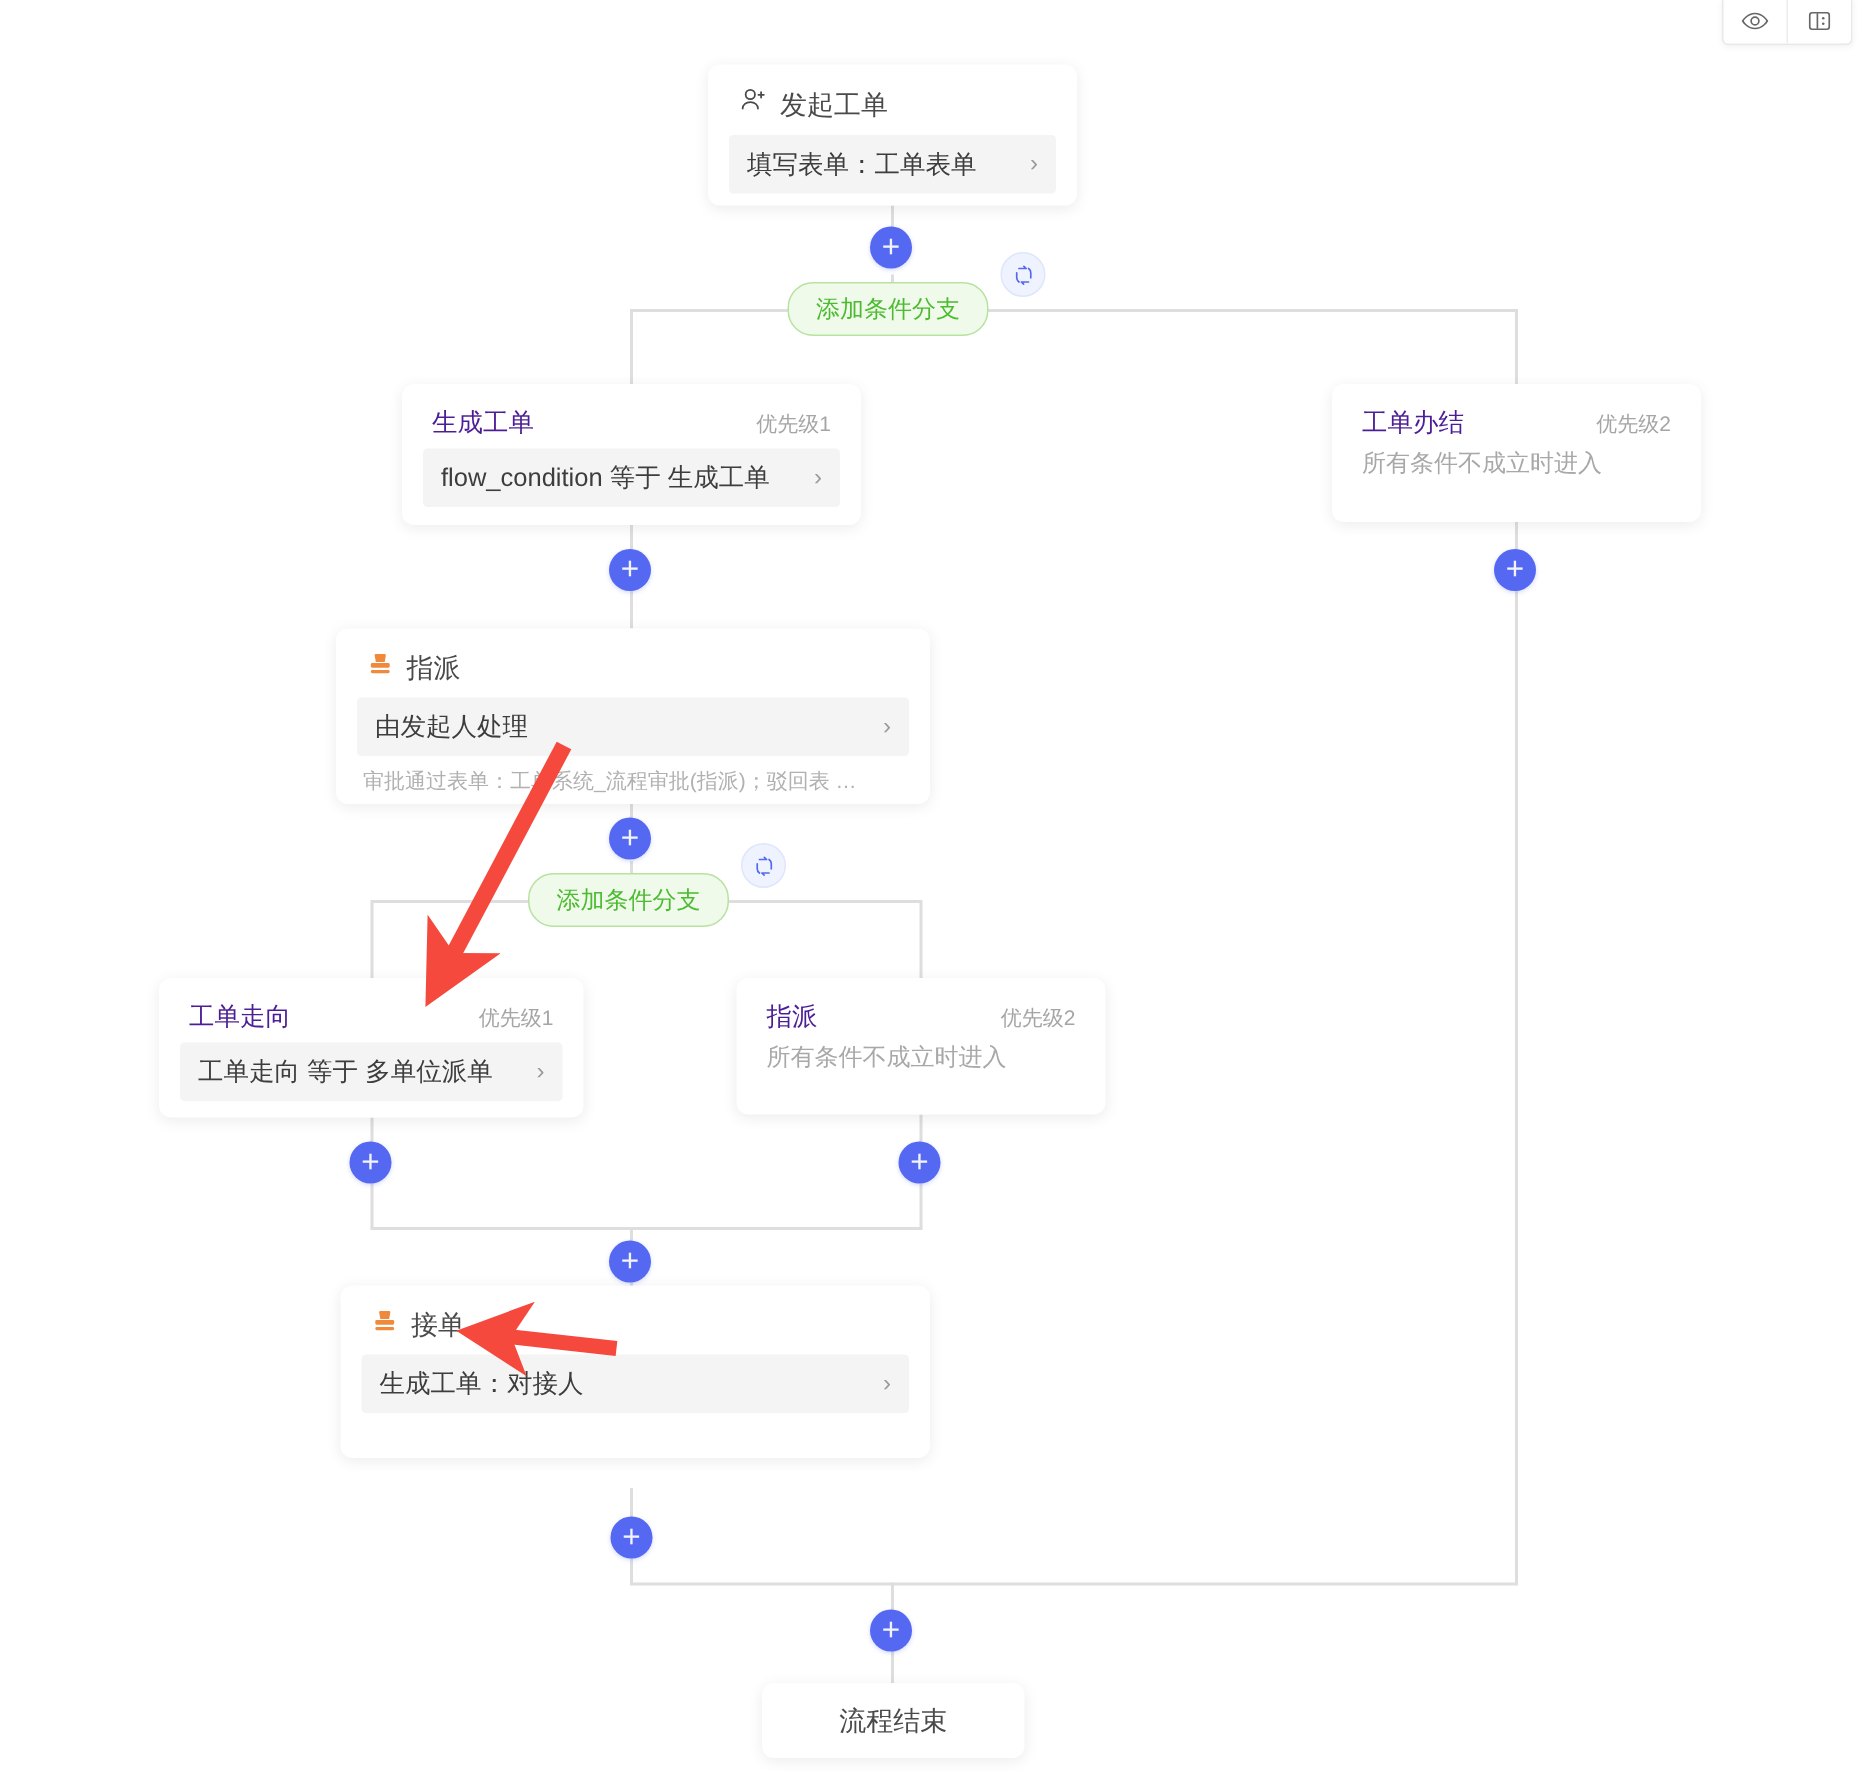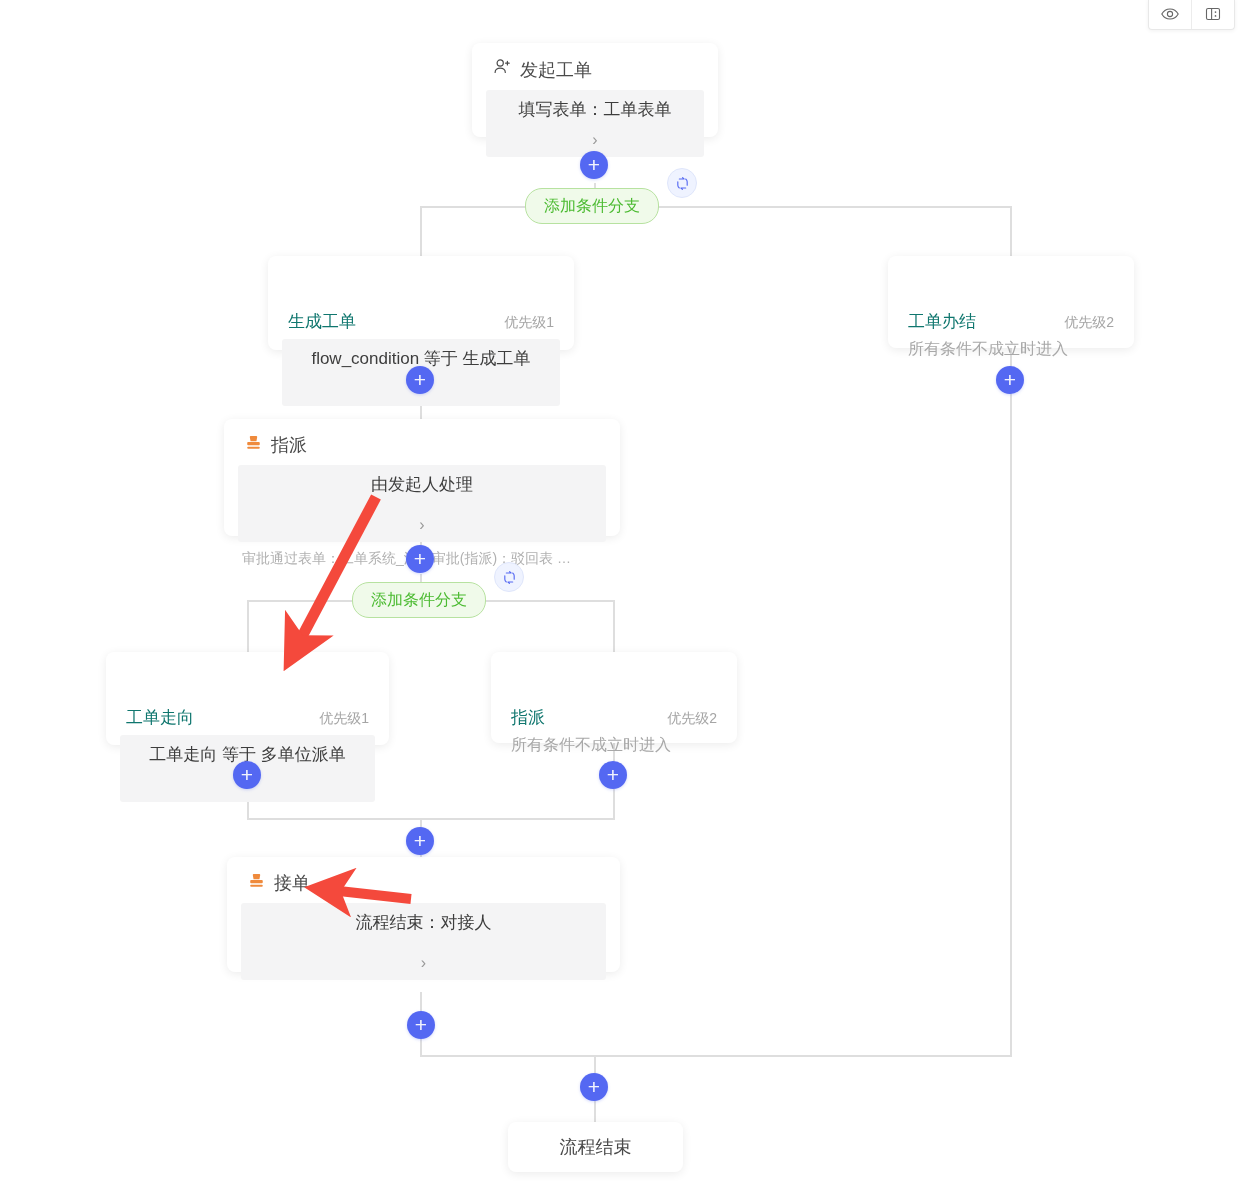--- a/index.html
+++ b/index.html
@@ -131,35 +131,34 @@
     padding: 14px 20px 8px 20px;
   }
   .card-head .title { font-size: 18px; color: #4a4a4a; }
 
   .cond-head {
     display: flex;
     align-items: baseline;
     justify-content: space-between;
     padding: 14px 20px 6px 20px;
   }
-  .cond-head .title { font-size: 17px; color: #0f766e; margin-top: 40px; }
+  .cond-head .title { font-size: 17px; color: #4c1d95; }
   .cond-head .prio { font-size: 14px; color: #a5a5a5; }
 
   .field {
     margin: 0 14px 14px 14px;
     background: #f4f4f5;
     border-radius: 3px;
     padding: 8px 12px;
     font-size: 17px;
     color: #3d3d3d;
     display: flex;
     align-items: center;
     justify-content: space-between;
     gap: 10px;
-    flex-direction: column;
   }
   .field .chev { color: #9a9a9a; font-size: 16px; flex: none; }
 
   .field-wide { margin: 0 14px 8px 14px; gap: 20px; }
 
   .subtext {
     padding: 0 18px 14px 18px;
     font-size: 14px;
     color: #b1b1b1;
     white-space: nowrap;
@@ -378,21 +377,21 @@
       <span>
         <svg width="19" height="19" viewBox="0 0 20 20" fill="none" aria-hidden="true">
           <path d="M7 3.2h6c.6 0 1 .5.9 1.1l-.8 4.4h-6.2l-.8-4.4c-.1-.6.3-1.1.9-1.1Z" fill="#ef8a3c"></path>
           <rect x="3.4" y="9.4" width="13.2" height="3.4" rx="1" fill="#ef8a3c"></rect>
           <rect x="3.4" y="14.4" width="13.2" height="2.2" rx="1" fill="#ef8a3c"></rect>
         </svg>
       </span>
       <span class="title">接单</span>
     </div>
     <div class="field field-wide">
-      <span>流程结束：对接人</span>
+      <span>生成工单：对接人</span>
       <span class="chev">›</span>
     </div>
   </div>
 
   <div class="end-card" style="left:508px; top:1122px; width:175px; height:50px;">
     <span>流程结束</span>
   </div>
 
   <svg class="arrows" viewBox="0 0 1245 1181">
     <defs>

